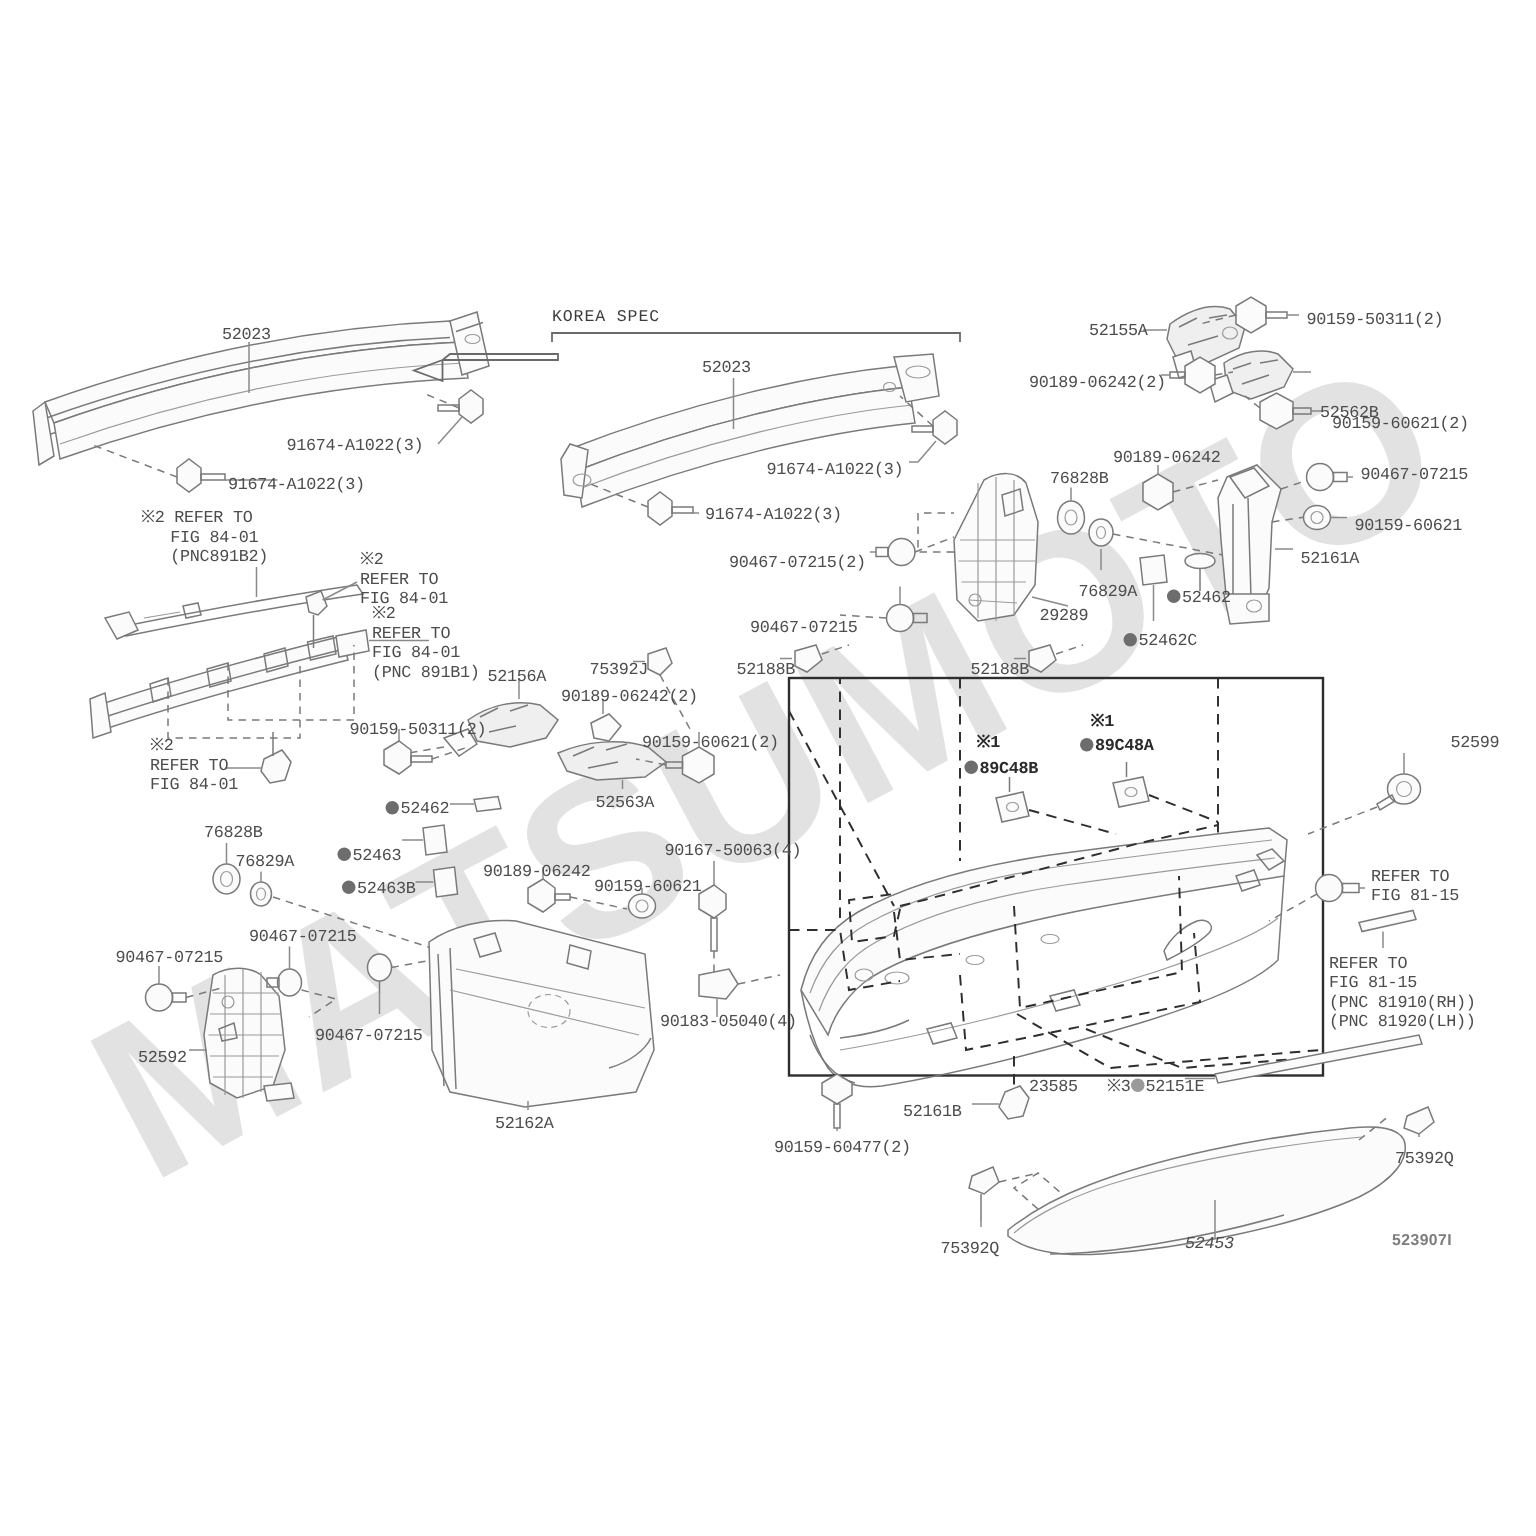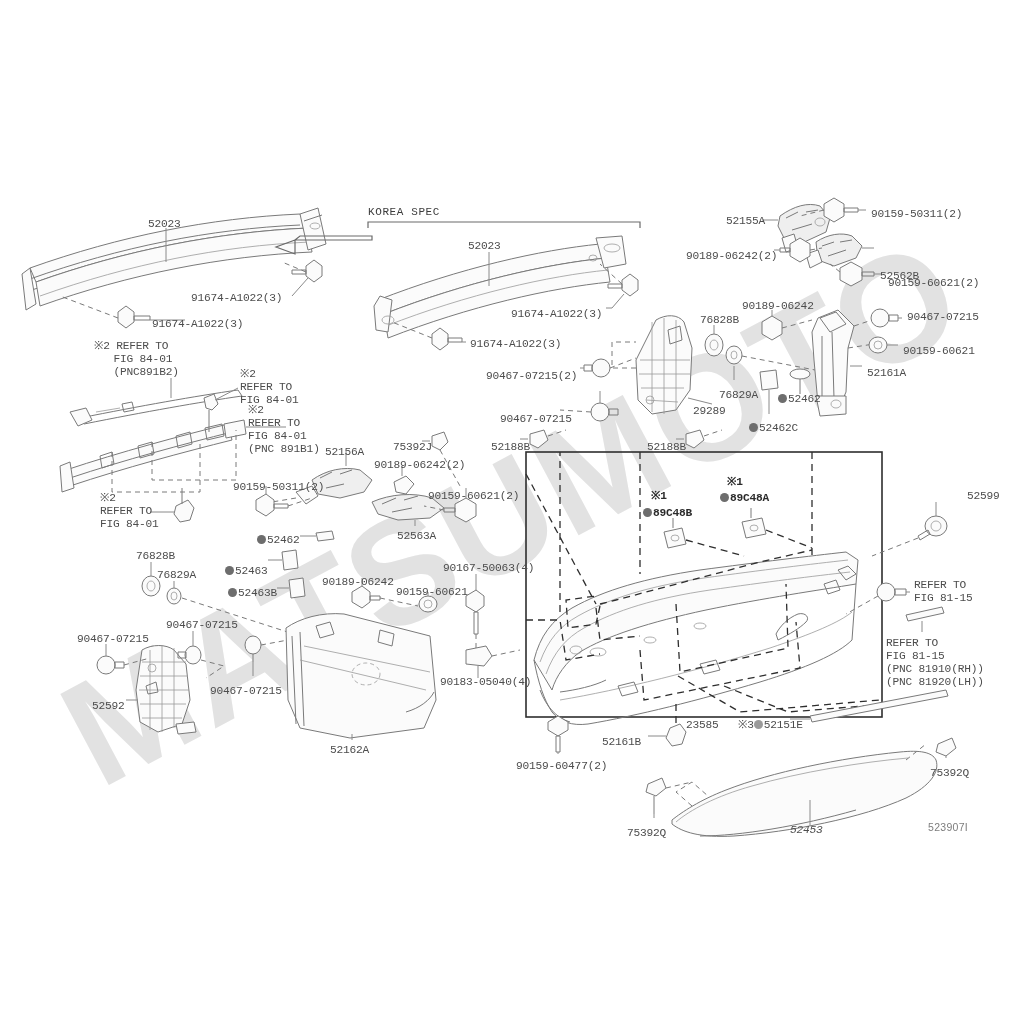--- a/index.html
+++ b/index.html
@@ -567,15 +567,15 @@
       <div class="lbl" style="left: 602px; top: 736px;"><span>52161B</span></div>
       <div class="lbl" style="left: 738px; top: 719px;"><span>※3</span><span class="dot lt"></span><span>52151E</span></div>
       <div class="lbl" style="left: 516px; top: 760px;"><span>90159-60477(2)</span></div>
       <div class="lbl" style="left: 627px; top: 827px;"><span>75392Q</span></div>
       <div class="lbl" style="left: 790px; top: 824px; font-style: italic;"><span>52453</span></div>
       <div class="lbl" style="left: 930px; top: 767px;"><span>75392Q</span></div>
     </div>
 
   <div class="lbl kspec" style="left:368px;top:206px;">KOREA SPEC</div>
 
-  <div class="lbl partno" style="left:928px;top:821px;">523907I</div>
+  <div class="lbl partno" style="left:928px;top:821px;font-weight:bold;">523907I</div>
 
 </div>
 
 </body></html>

